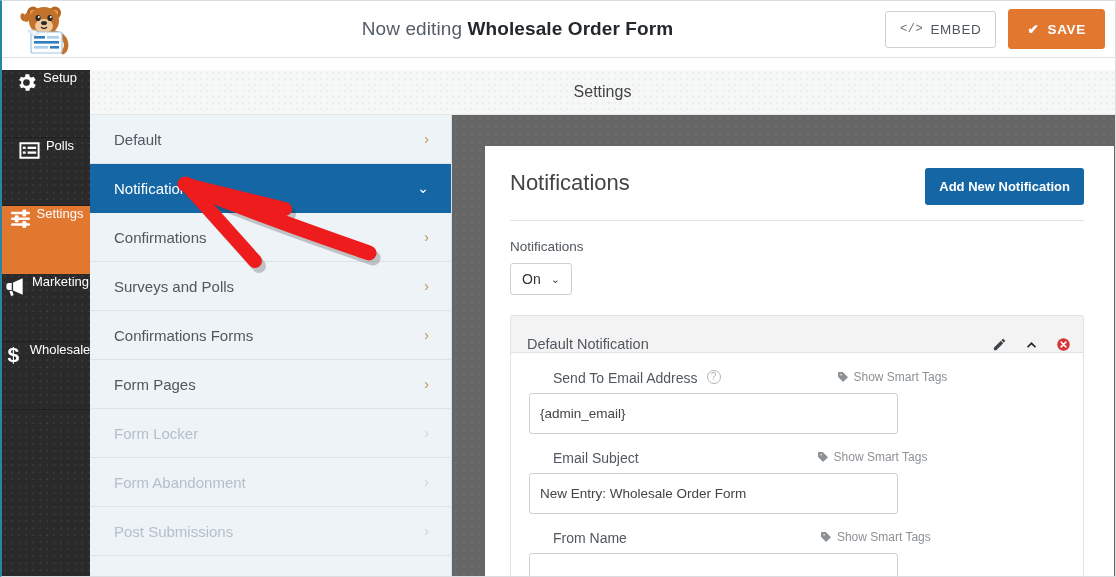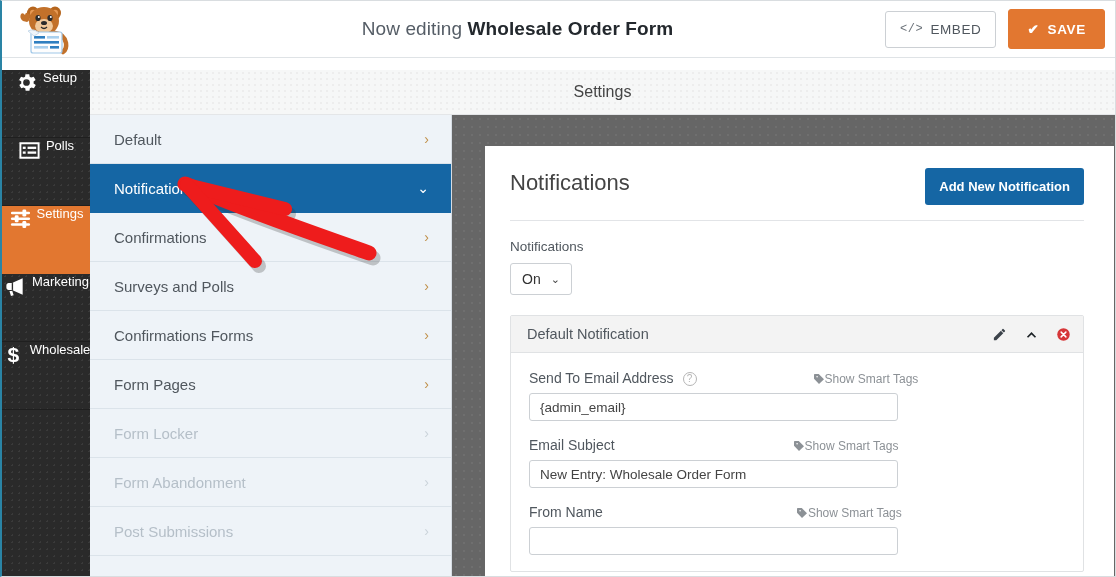--- a/index.html
+++ b/index.html
@@ -130,47 +130,47 @@
     padding: 7px 11px; font-size: 14px; color: #333; cursor: pointer;
   }
   .select-box .chev-d { font-size: 11px; color: #444; }
 
   
   .notif-block {
     margin-top: 20px; border: 1px solid #e0e2e4; border-radius: 2px;
   }
   .notif-head {
     background: #f3f3f3; border-bottom: 1px solid #e0e2e4;
-    height: 37px; display: flex; align-items: center;
+    height: 37px; display: flex; align-items: flex-end;
     padding: 0 12px 0 16px;
     gap: 48px;
   }
   .notif-head .nh-title { flex: 1; font-size: 14.5px; color: #50575e; }
   .nh-icons { display: flex; align-items: center; gap: 17px; }
   .nh-icons span { cursor: pointer; display: flex; align-items: center; }
   .nh-icons svg { display: block; }
   .notif-body { padding: 17px 18px 0 18px; }
   .fld { margin-bottom: 16px; }
   .fld-top {
-    display: flex; align-items: flex-end; margin-bottom: 7px;
+    display: flex; align-items: flex-start; margin-bottom: 7px; margin-left: 24px;
   }
   .fld-name { font-size: 14px; color: #50575e; }
   .help-ico {
     display: inline-flex; align-items: center; justify-content: center;
     width: 14px; height: 14px; border-radius: 50%;
     border: 1.4px solid #b5b5b5; color: #b5b5b5;
     font-size: 10px; line-height: 1; margin-left: 9px; cursor: pointer;
   }
   .smart-tags {
-    margin-left: 116px; display: inline-flex; align-items: center; 
+    margin-left: 116px; display: inline-flex; align-items: center; gap: 5px;
     font-size: 12px; color: #8c9196; cursor: pointer; white-space: nowrap;
   }
   .smart-tags svg { display: block; fill: #8c9196; }
   .txt-input {
-    display: block; width: 369px; height: 28px;
+    display: block; width: 369px; height: 41px;
     border: 1px solid #ccd0d4; border-radius: 3px; background: #fff;
     padding: 0 10px; font-size: 13.5px; color: #444;
     font-family: "Liberation Sans", sans-serif; outline: none;
   }
 
   
   .arrow { position: absolute; left: 175px; top: 168px; z-index: 40;
            pointer-events: none; }
 </style>
 </head>

